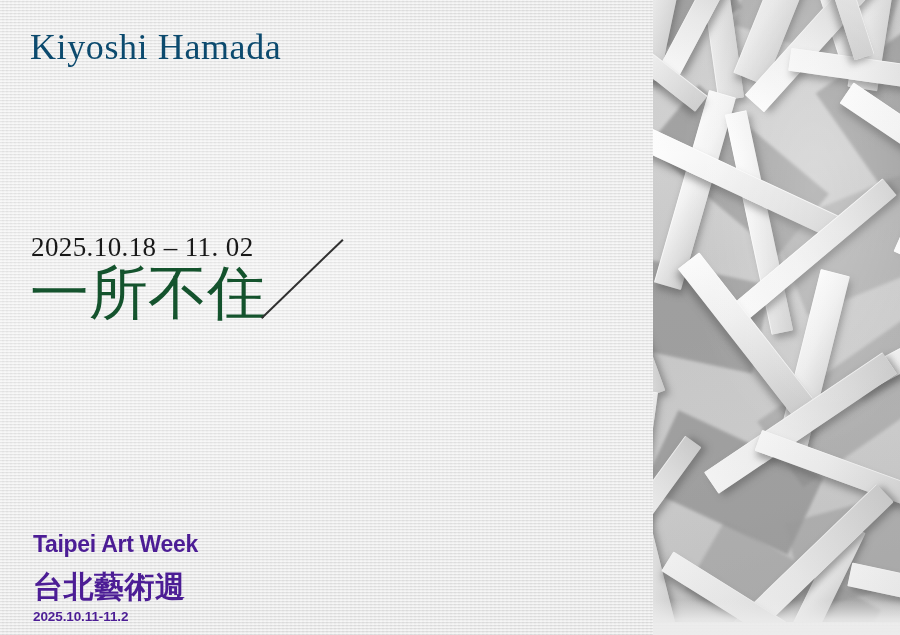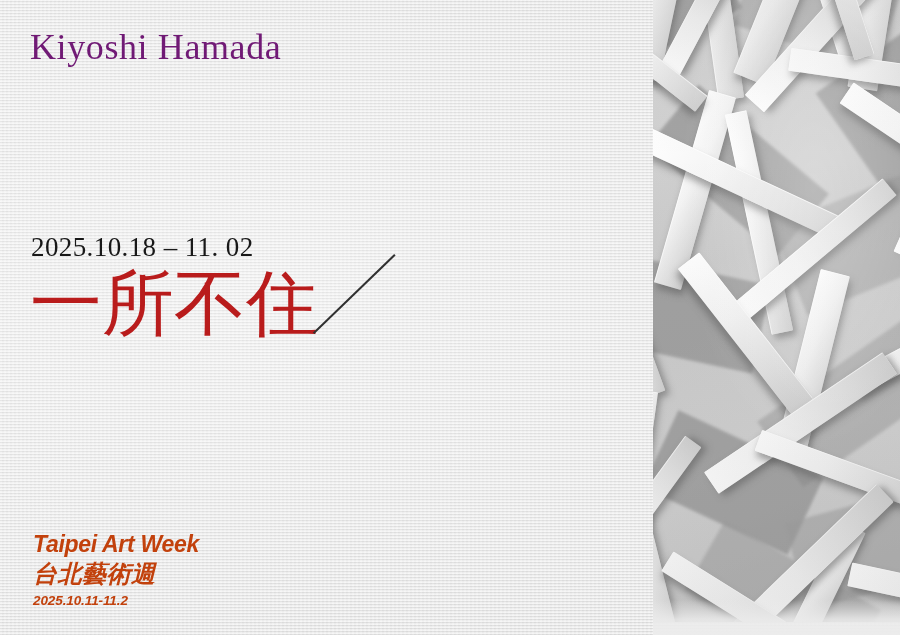--- a/index.html
+++ b/index.html
@@ -97,21 +97,21 @@
     pointer-events: none;
   }
 
   
   .artist-name {
     position: absolute;
     left: 30px;
     top: 26px;
     font-size: 36px;
     line-height: 1.2;
-    color: #701a75;
+    color: #0c4a6e;
     letter-spacing: 0.6px;
     white-space: nowrap;
   }
   .date-line {
     position: absolute;
     left: 31px;
     top: 232px;
     font-size: 27px;
     color: #181818;
     letter-spacing: 0.4px;
@@ -120,25 +120,25 @@
   .title-row {
     position: absolute;
     left: 30px;
     top: 268px;
     display: flex;
     align-items: baseline;
     white-space: nowrap;
     z-index: 5;
   }
   .title-zh {
-    font-size: 72px;
+    font-size: 59px;
     line-height: 1;
-    color: #b91c1c;
+    color: #14532d;
     letter-spacing: 0px;
-    font-family: Liberation Serif, serif;
+    font-family: Liberation Mono, monospace;
   }
   .title-sep {
     position: relative;
     display: inline-block;
     width: 78px;
     height: 1px;
   }
   .title-sep::before {
     content: "";
     position: absolute;
@@ -157,35 +157,34 @@
     letter-spacing: 0.5px;
     font-family: "Liberation Serif", "DejaVu Serif", serif;
   }
 
   
   .logo-block {
     position: absolute;
     left: 33px;
     top: 531px;
     font-family: "Liberation Sans", "DejaVu Sans", sans-serif;
-    color: #c2410c;
-    font-style: italic;
+    color: #4c1d95;
   }
   .logo-en {
     font-size: 23px;
     font-weight: bold;
     letter-spacing: -0.3px;
     line-height: 1.15;
   }
   .logo-zh {
-    font-size: 24px;
+    font-size: 30px;
     font-weight: bold;
     letter-spacing: 0.5px;
     line-height: 1.2;
-    margin-top: 3px;
+    margin-top: 12px;
     font-family: "DejaVu Sans", "Liberation Sans", sans-serif;
   }
   .logo-date {
     font-size: 13.5px;
     font-weight: bold;
     letter-spacing: -0.1px;
     line-height: 1.2;
     margin-top: 4px;
   }
 </style>

